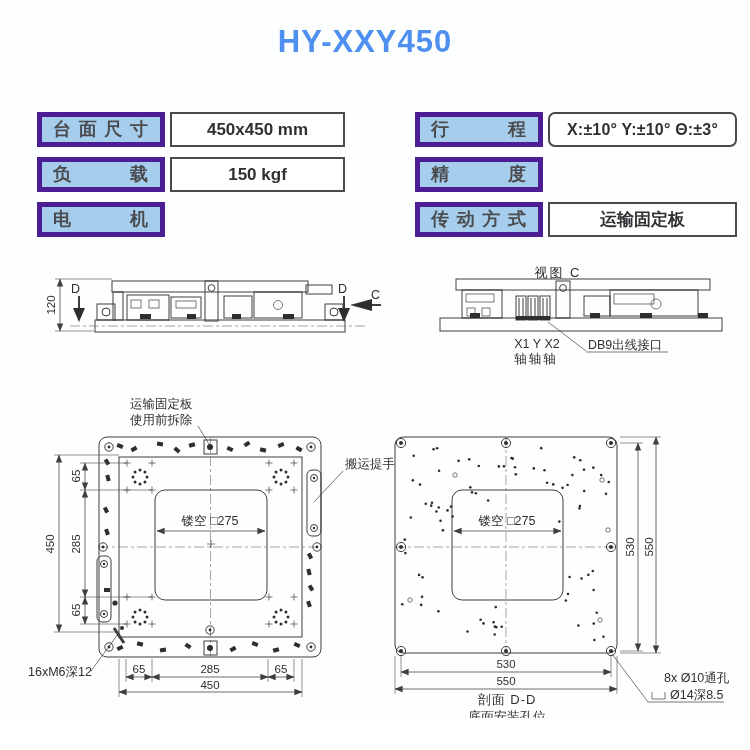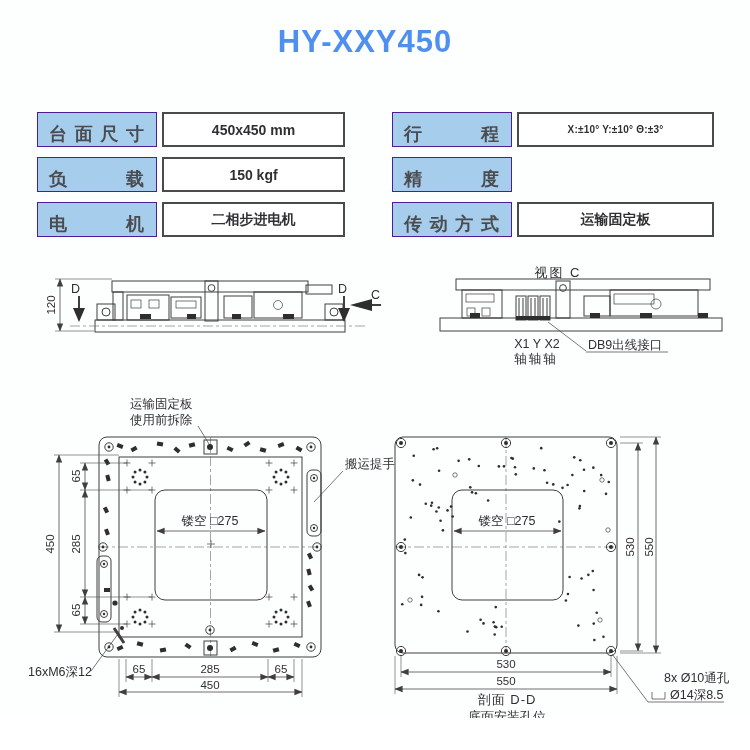--- a/index.html
+++ b/index.html
@@ -2,29 +2,29 @@
 <html><head>
 <meta charset="utf-8">
 <style>
   html,body{margin:0;padding:0;}
   body{background:#fff;font-family:"Liberation Sans","DejaVu Sans",sans-serif;}
   .page{position:relative;width:750px;height:718px;background:#fdfefe;overflow:hidden;}
   .title{position:absolute;top:24px;left:0;width:730px;text-align:center;
          font-size:31px;font-weight:600;color:#4e8ff0;letter-spacing:1px;}
   .spec{position:absolute;top:112px;}
   .spec-left{left:37px;width:308px;}
-  .spec-right{left:392px;width:322px;}
+  .spec-right{left:415px;width:322px;}
   .spec-row{display:flex;gap:5px;height:35px;margin-bottom:10px;}
-  .spec-label{width:96px;min-width:96px;background:#a6ceec;border:1px solid #4c1d95;
-              display:flex;align-items:flex-end;padding:0 11px;}
+  .spec-label{width:96px;min-width:96px;background:#a6ceec;border:5px solid #4c1d95;
+              display:flex;align-items:flex-start;padding:0 11px;}
   .spec-label span{display:inline-block;width:100%;font-size:18px;font-weight:700;color:#4b4c50;
               text-align:justify;text-align-last:justify;letter-spacing:1px;}
   .spec-value{flex:1;background:#fff;border:2px solid #4a4a4a;display:flex;
-              align-items:center;justify-content:center;font-size:14px;font-weight:600;color:#303034;}
-  .spec-value.small{font-size:10px;letter-spacing:0.2px;}
+              align-items:center;justify-content:center;font-size:17px;font-weight:600;color:#303034;}
+  .spec-value.small{font-size:16px;letter-spacing:0.2px;border-radius:7px;}
   svg{position:absolute;left:0;top:250px;}
   .ln{stroke:#3f3f3f;stroke-width:1;fill:none;}
   .lnt{stroke:#3f3f3f;stroke-width:0.7;fill:none;}
   .cl{stroke:#6a6a6a;stroke-width:0.6;fill:none;stroke-dasharray:10 3 3 3;}
   .dim{stroke:#4a4a4a;stroke-width:0.8;fill:none;}
   .ext{stroke:#4a4a4a;stroke-width:0.6;fill:none;}
   .blk{fill:#2e2e2e;stroke:none;}
   text{fill:#2f2f33;font-family:"Liberation Sans","DejaVu Sans",sans-serif;}
   .t11{font-size:11.5px;}
   .t12{font-size:12.5px;}
@@ -48,21 +48,20 @@
     <div class="spec-row">
       <div class="spec-label">
           <span>负 载</span>
         </div>
       <div class="spec-value">150 kgf</div>
     </div>
     <div class="spec-row">
       <div class="spec-label">
           <span>电 机</span>
         </div>
-      <div class="spec-value">二相步进电机</div>
     </div>
   </div>
 
   <div class="spec spec-right">
     <div class="spec-row">
       <div class="spec-label">
           <span>行 程</span>
         </div>
       <div class="spec-value small">X:±10°  Y:±10°  Θ:±3°</div>
     </div>

